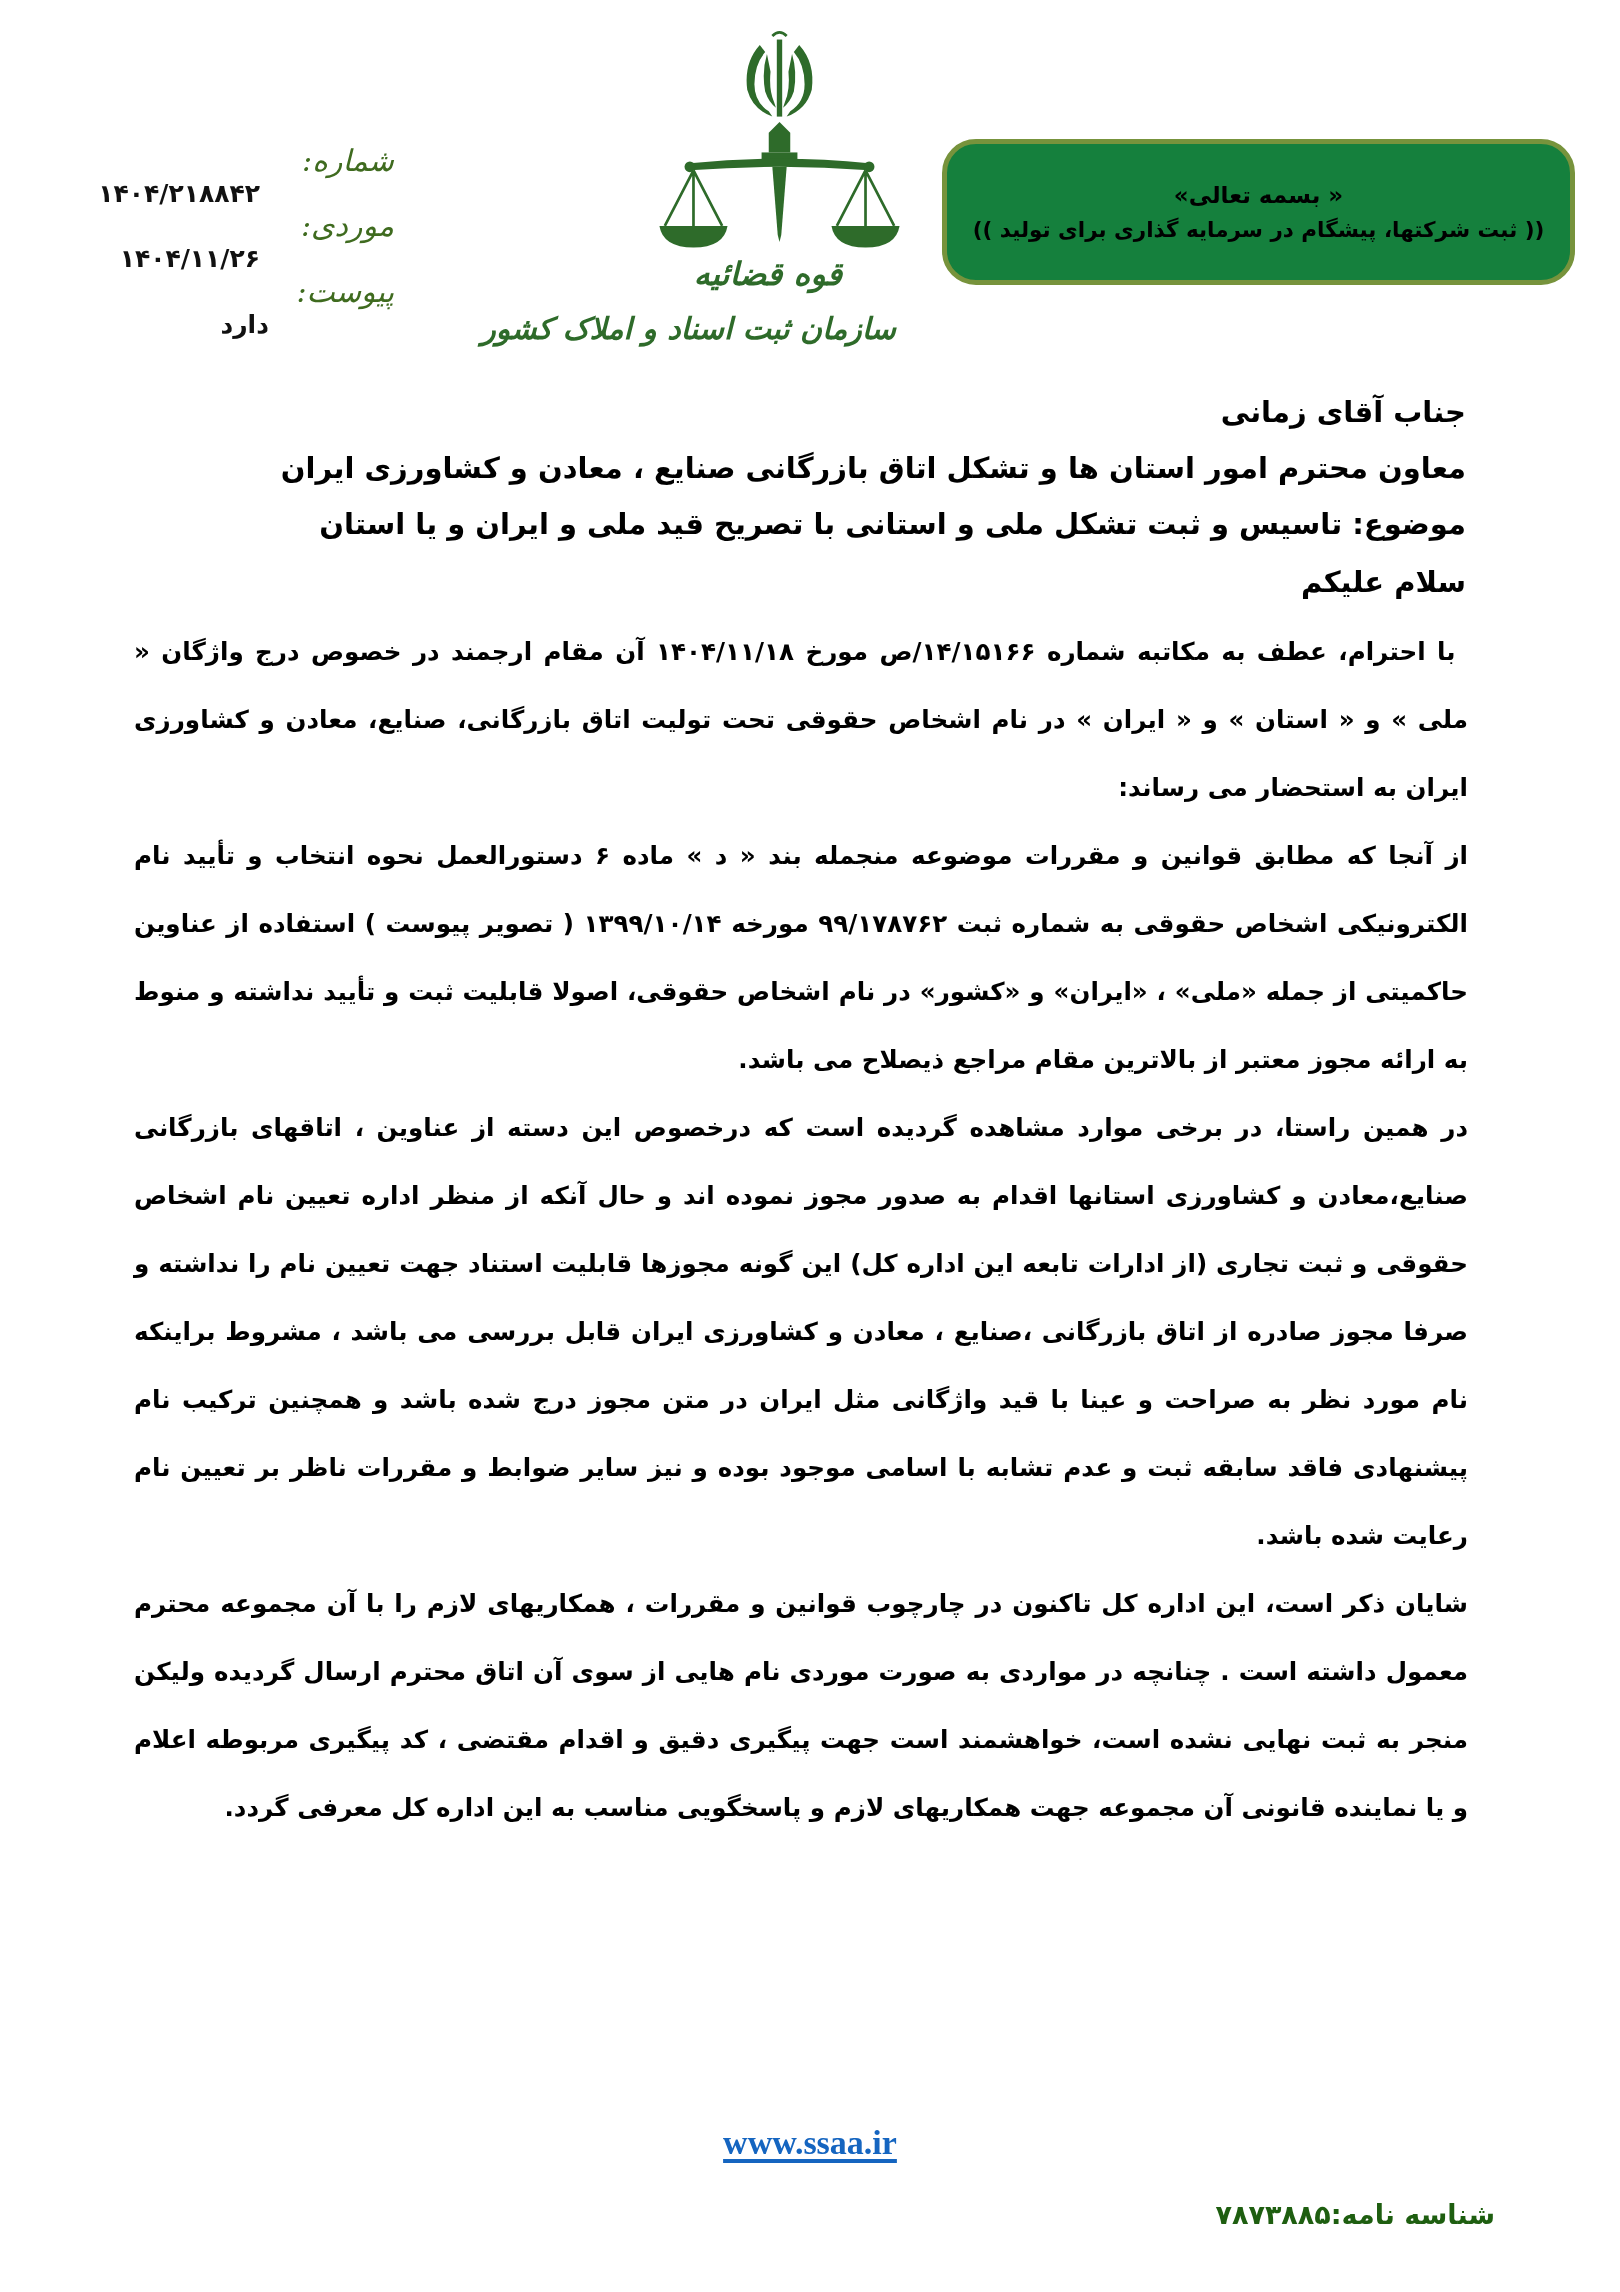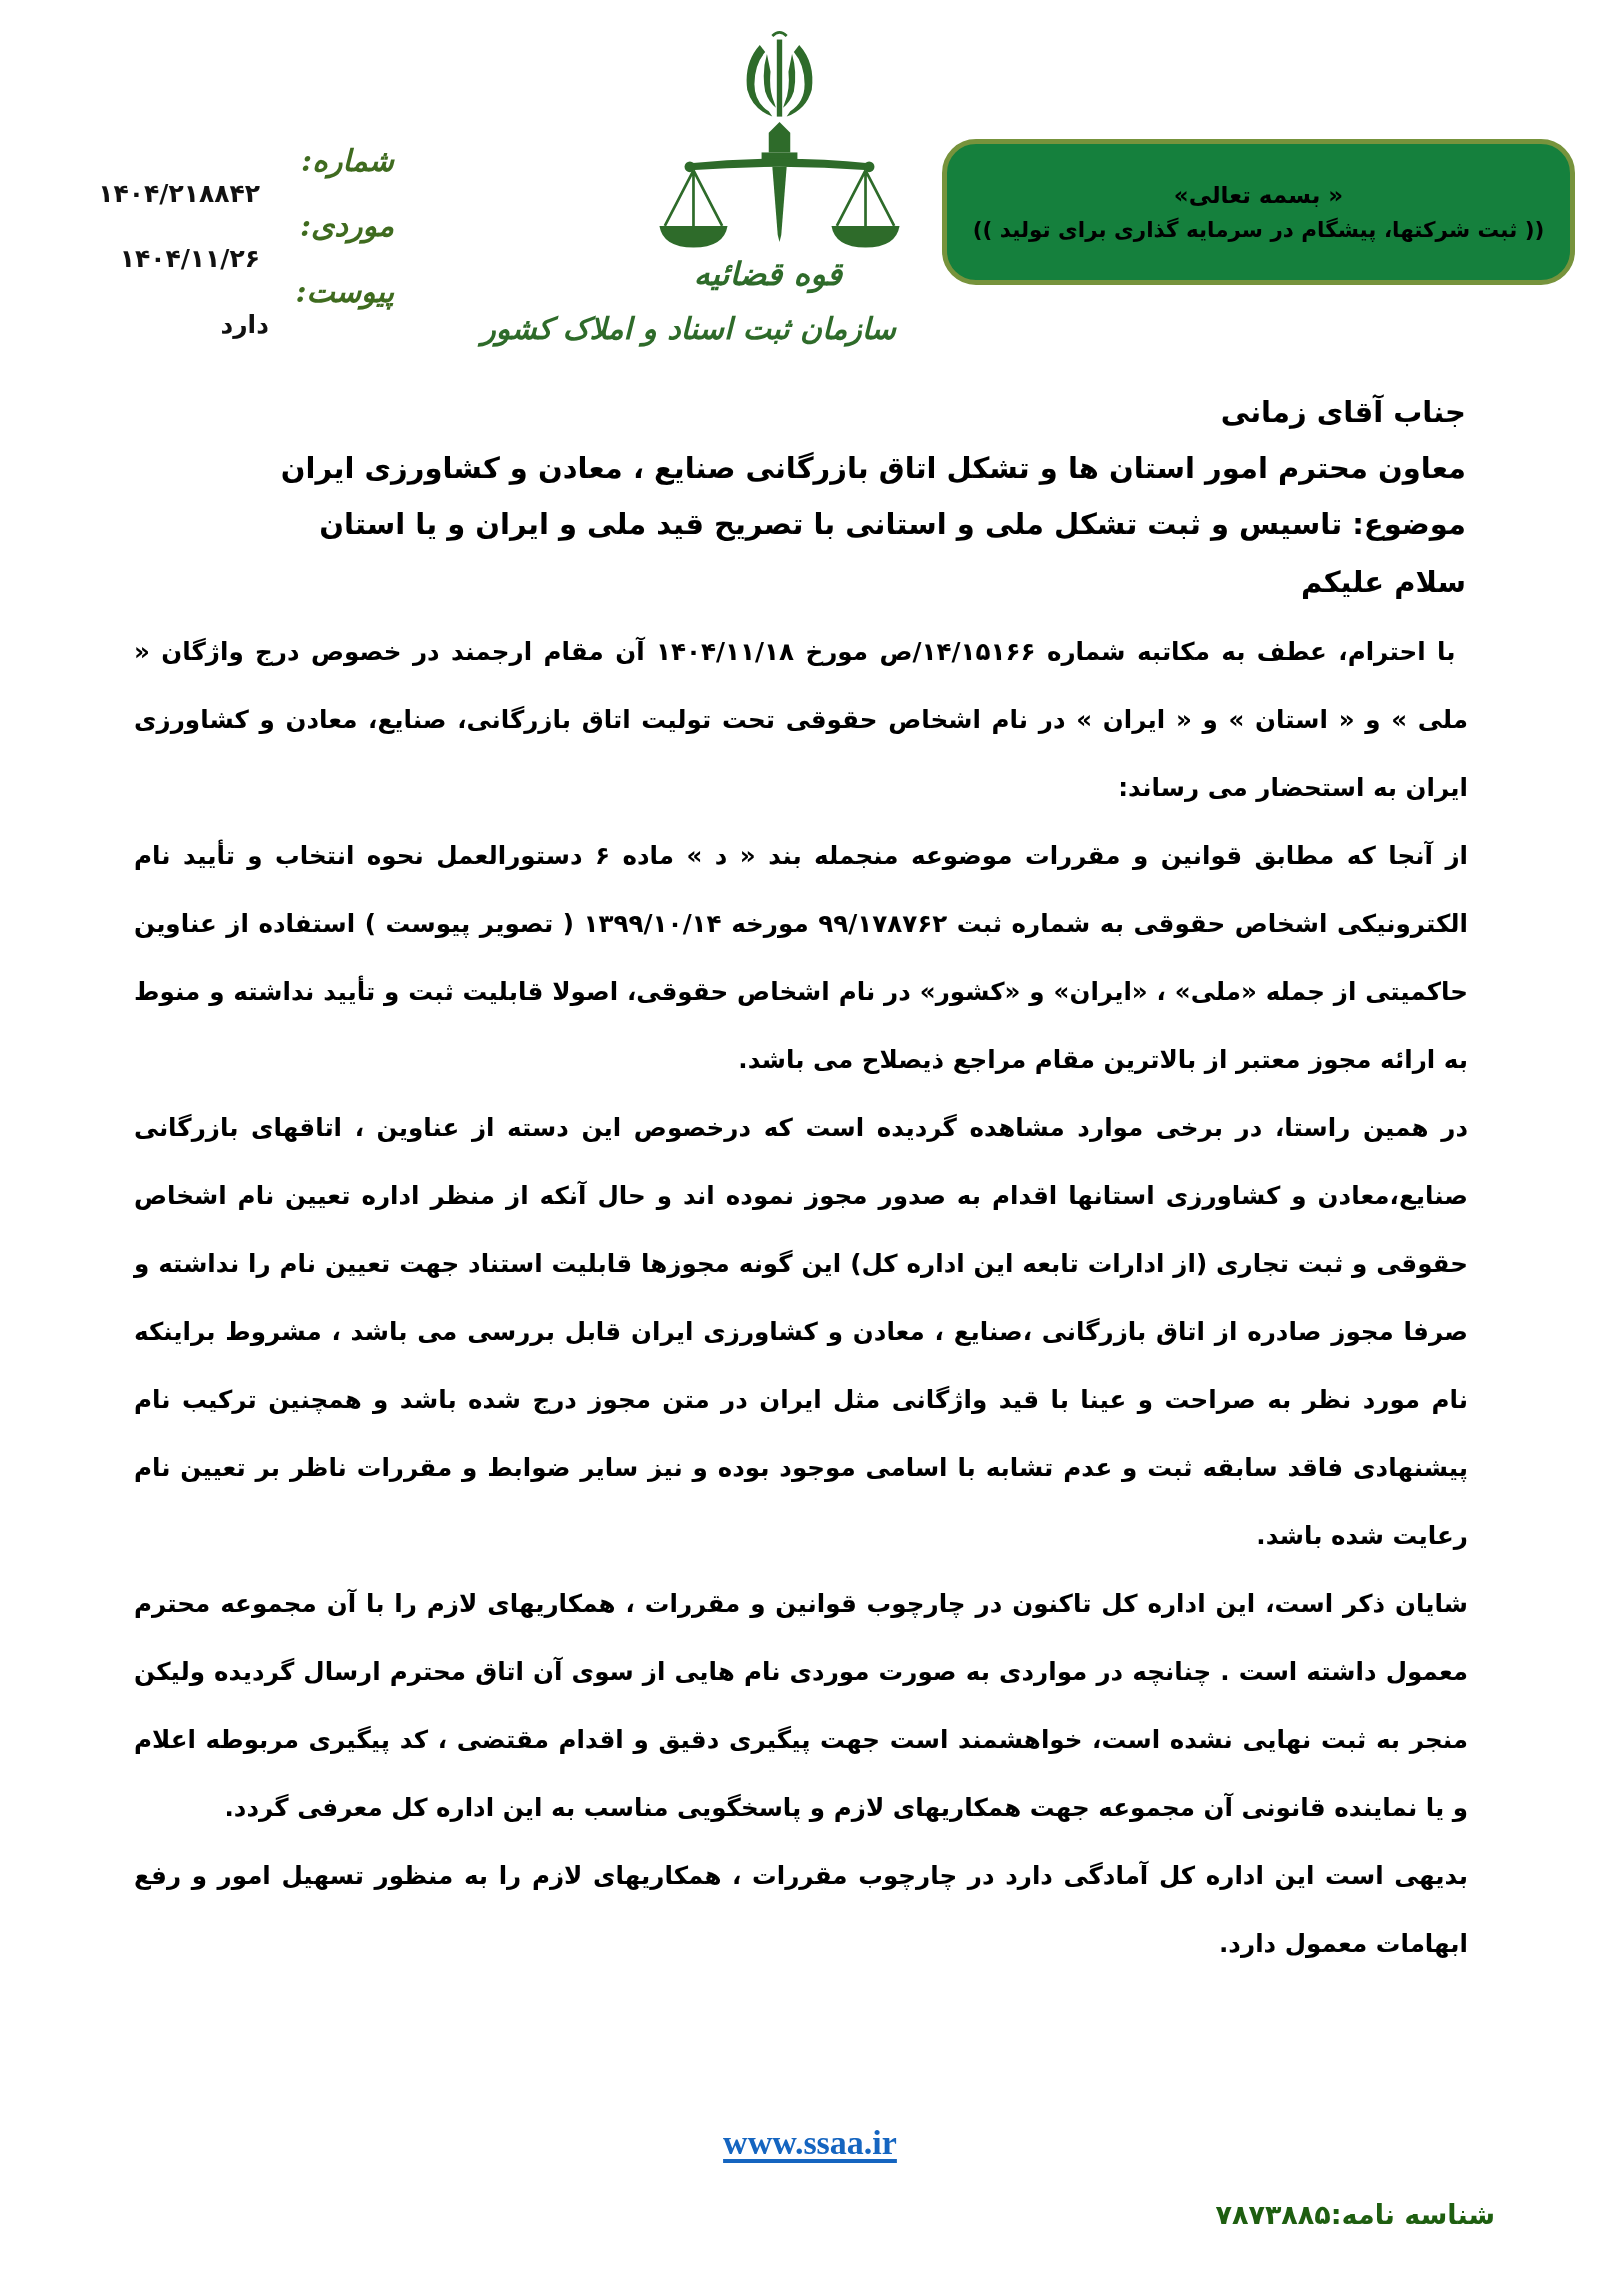--- a/index.html
+++ b/index.html
@@ -5,21 +5,21 @@
     html, body { margin: 0; padding: 0; background: #ffffff; }
     body {
       width: 1620px; height: 2293px; position: relative; overflow: hidden;
       font-family: "DejaVu Sans", sans-serif; color: #000;
     }
 
     
     .meta-row { position: absolute; left: 72px; width: 322px; height: 54px; direction: rtl; }
     .meta-label {
       position: absolute; right: 0; top: 0;
-      font-family: "DejaVu Serif", serif; font-style: italic; font-weight: bold;
+      font-family: "DejaVu Serif", serif; font-style: italic; font-weight: normal;
       font-size: 30px; color: #3f6b1f;
     }
     .meta-value {
       position: absolute; right: 134px; top: 3.6px;
       font-family: "DejaVu Sans", sans-serif; font-weight: bold; font-size: 25px;
       letter-spacing: 3.6px; white-space: nowrap; color: #111; margin-top: 32px;
     }
 
     
     #logo { position: absolute; left: 654px; top: 27px; width: 251px; height: 331px; }
@@ -120,20 +120,19 @@
 <div class="heading" style="top:394px;margin-left:12px;">جناب آقای زمانی</div>
 <div class="heading" style="top:450px;">معاون محترم امور استان ها و تشکل اتاق بازرگانی صنایع ، معادن و کشاورزی ایران</div>
 <div class="heading" style="top:506px;">موضوع: تاسیس و ثبت تشکل ملی و استانی با تصریح قید ملی و ایران و یا استان</div>
 <div class="heading" style="top:564px;">سلام علیکم</div>
 
 <div id="body-text">
   <p class="first">با احترام، عطف به مکاتبه شماره ۱۴/۱۵۱۶۶/ص مورخ ۱۴۰۴/۱۱/۱۸ آن مقام ارجمند در خصوص درج واژگان « ملی » و « استان » و « ایران » در نام اشخاص حقوقی تحت تولیت اتاق بازرگانی، صنایع، معادن و کشاورزی ایران  به استحضار می رساند:</p>
   <p>از آنجا که مطابق قوانین و مقررات موضوعه منجمله بند « د » ماده ۶ دستورالعمل نحوه انتخاب و تأیید نام الکترونیکی اشخاص حقوقی به شماره ثبت ۹۹/۱۷۸۷۶۲ مورخه ۱۳۹۹/۱۰/۱۴ ( تصویر پیوست ) استفاده از عناوین حاکمیتی از جمله «ملی» ، «ایران» و «کشور» در نام اشخاص حقوقی، اصولا قابلیت ثبت و تأیید نداشته و منوط به ارائه مجوز معتبر از بالاترین مقام مراجع ذیصلاح می باشد.</p>
   <p>در همین راستا، در برخی موارد مشاهده گردیده است که درخصوص  این دسته از عناوین ، اتاقهای بازرگانی صنایع،معادن و کشاورزی استانها اقدام به صدور مجوز نموده اند و حال آنکه از منظر اداره تعیین نام اشخاص حقوقی و ثبت تجاری (از ادارات تابعه این اداره کل) این گونه مجوزها قابلیت استناد جهت تعیین نام را نداشته و صرفا مجوز صادره از اتاق بازرگانی ،صنایع ، معادن و کشاورزی ایران قابل بررسی می باشد ، مشروط براینکه نام مورد نظر به صراحت و عینا با قید واژگانی مثل ایران در متن مجوز درج شده باشد و همچنین ترکیب نام پیشنهادی فاقد سابقه ثبت و عدم تشابه با اسامی موجود بوده و نیز سایر ضوابط و مقررات ناظر بر تعیین نام رعایت شده باشد.</p>
   <p>شایان ذکر است، این اداره کل تاکنون در چارچوب قوانین و مقررات ، همکاریهای لازم را با آن مجموعه محترم معمول داشته است . چنانچه در مواردی به صورت موردی نام هایی از سوی آن اتاق محترم ارسال گردیده ولیکن منجر به ثبت نهایی نشده است، خواهشمند است جهت پیگیری دقیق و اقدام مقتضی ، کد پیگیری مربوطه اعلام و یا نماینده قانونی آن مجموعه جهت همکاریهای لازم و پاسخگویی مناسب به این اداره کل معرفی گردد.</p>
-  <p>بدیهی است این اداره کل آمادگی دارد در چارچوب مقررات ، همکاریهای لازم را به منظور تسهیل امور و رفع ابهامات معمول دارد.</p>
 </div>
 
 <div id="website">
   <span>www.ssaa.ir</span>
 </div>
 <div id="letter-id">شناسه نامه:۷۸۷۳۸۸۵</div>
 
 
 </body></html>

